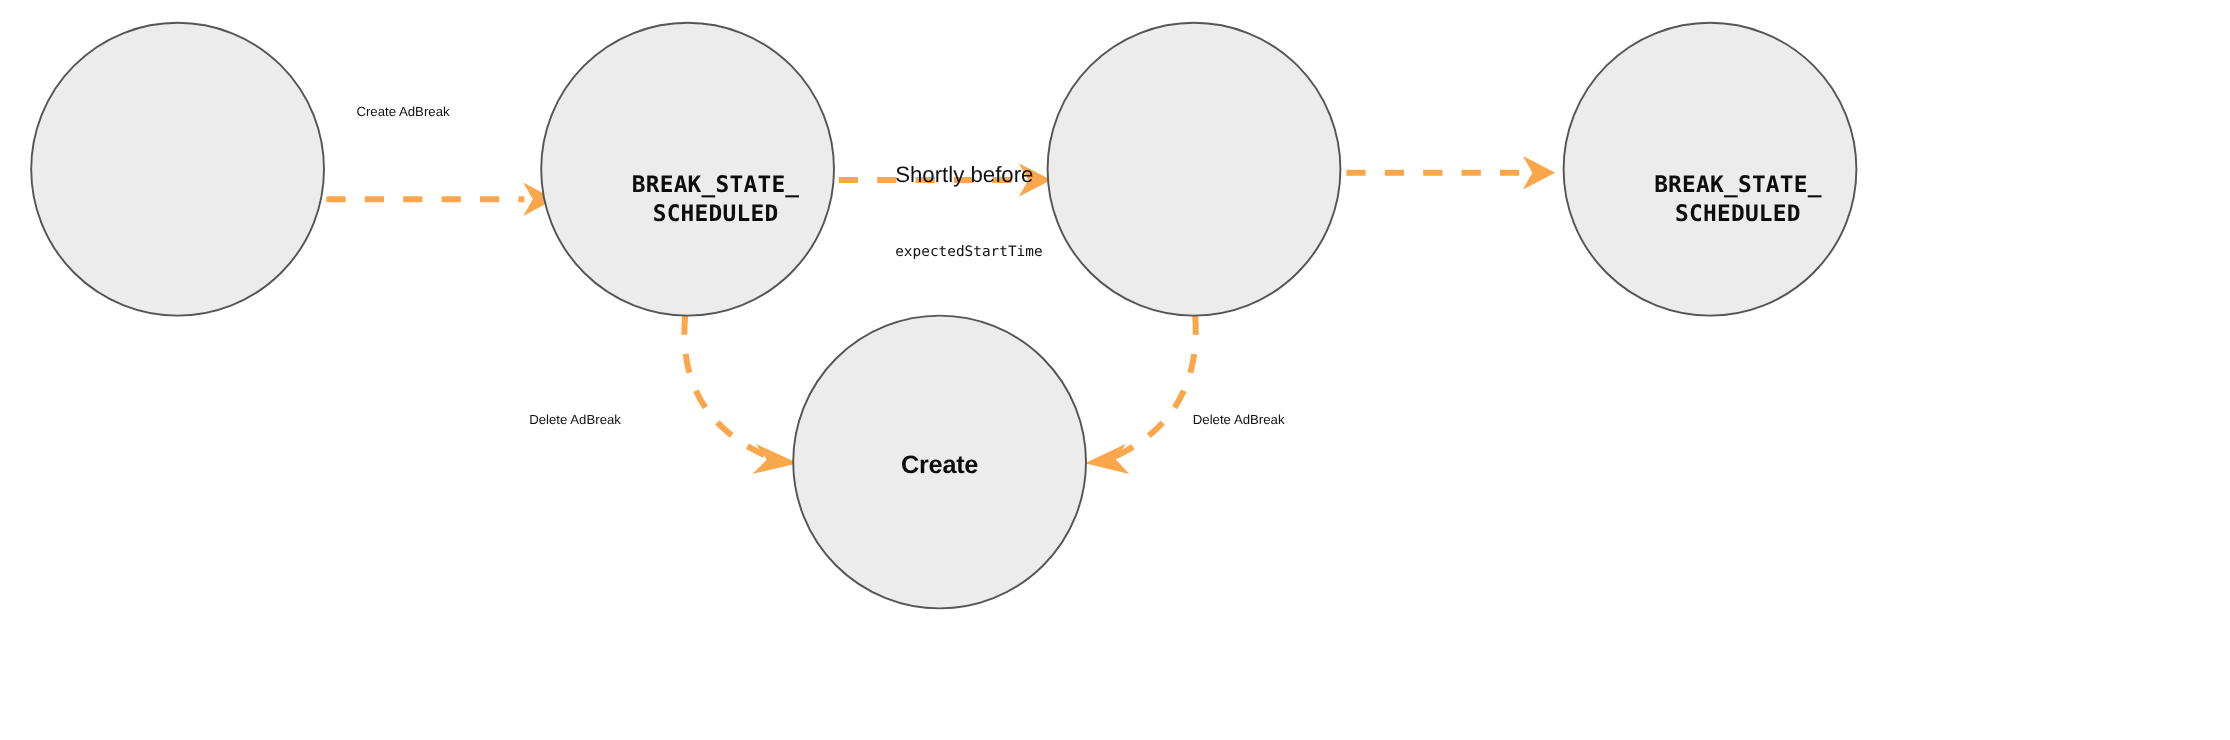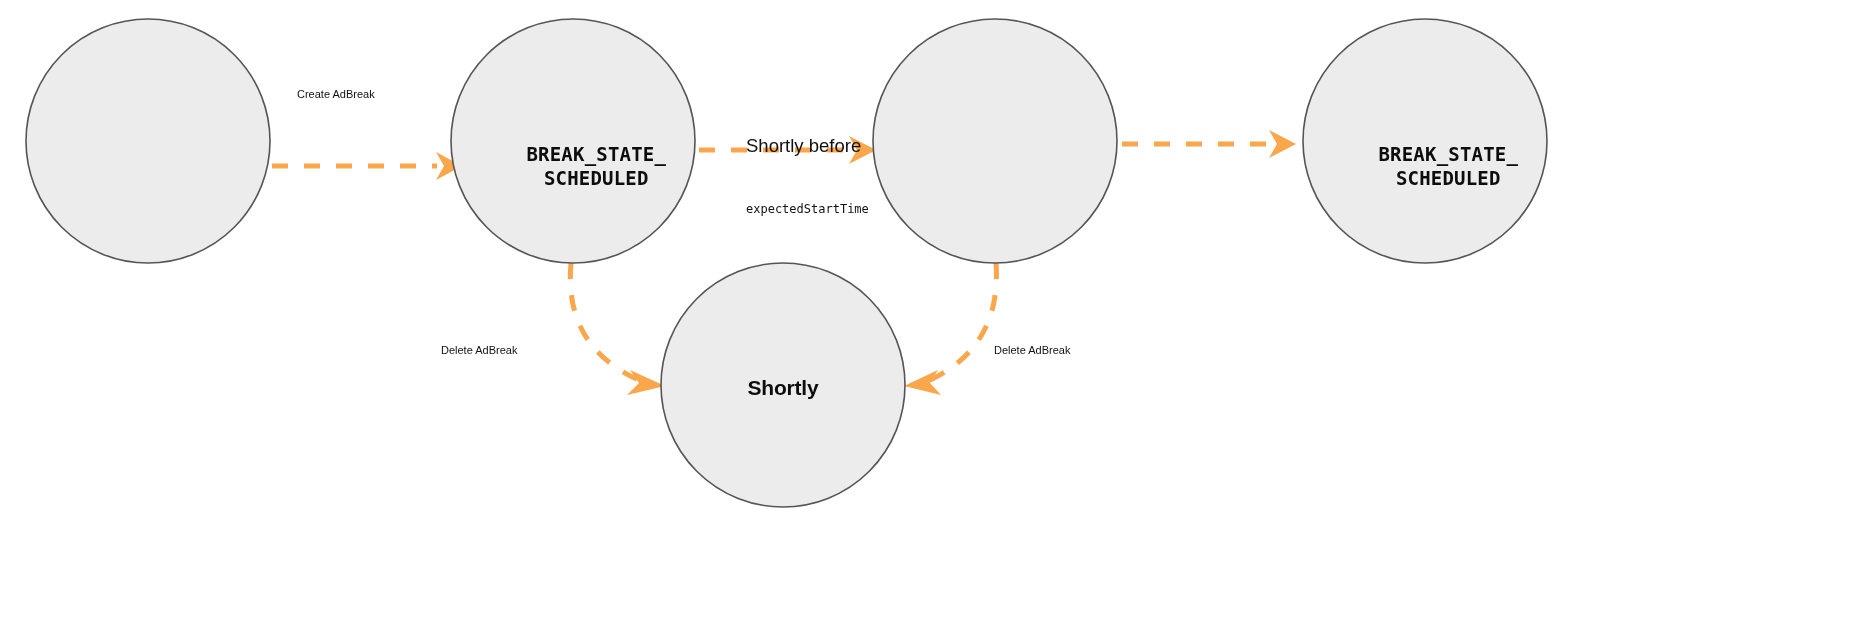--- a/index.html
+++ b/index.html
@@ -137,21 +137,21 @@
     <span class="ln">BREAK_STATE_</span>
     <span class="ln">SCHEDULED</span>
   </div>
 
 
   <div class="node-label mono" style="left:1300px; top:117px; width:250px;">
     <span class="ln">BREAK_STATE_</span>
     <span class="ln">SCHEDULED</span>
   </div>
 
-  <div class="node-label sans" style="left:658px; top:374px; width:250px;">Shortly</div>
+  <div class="node-label sans" style="left:658px; top:374px; width:250px;">Create</div>
 
   <div class="edge-label mono" style="left:297px; top:87px;">Create AdBreak</div>
 
   <div class="edge-label mixed" style="left:707px; top:89px;margin-left:39px;">
     <span class="ln-sans">Shortly before</span>
     <span class="ln-mono">expectedStartTime</span>
   </div>
 
 
   <div class="edge-label mono" style="left:441px; top:343px;">Delete AdBreak</div>

